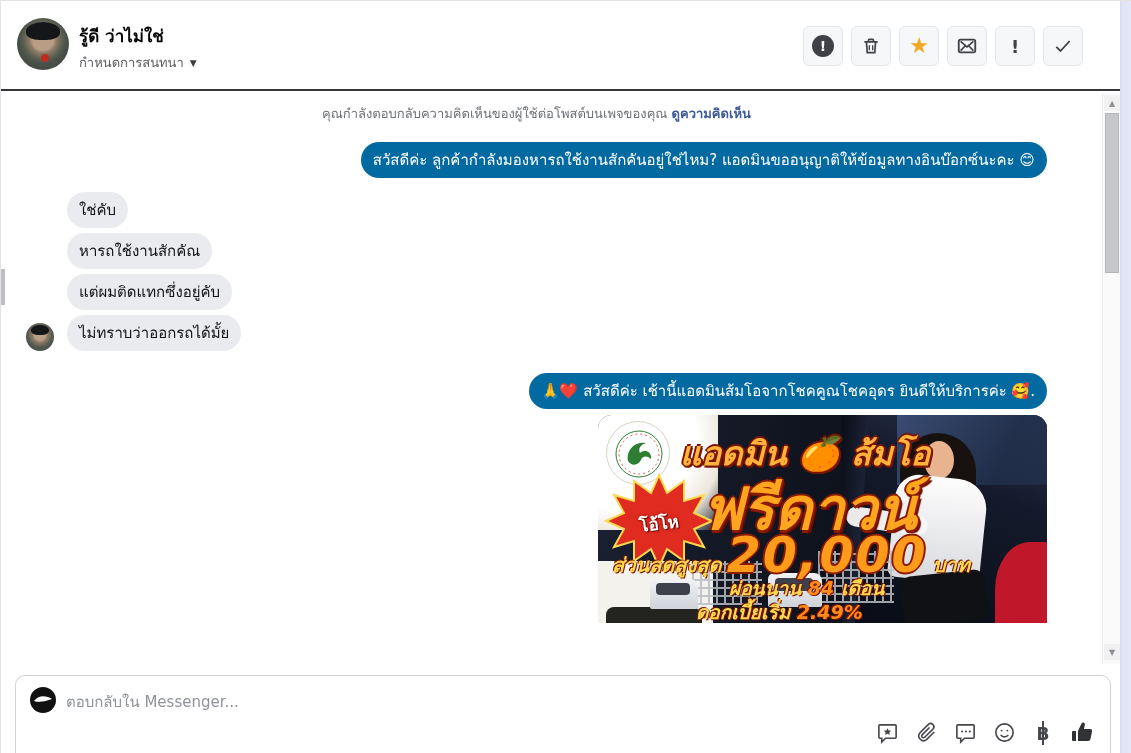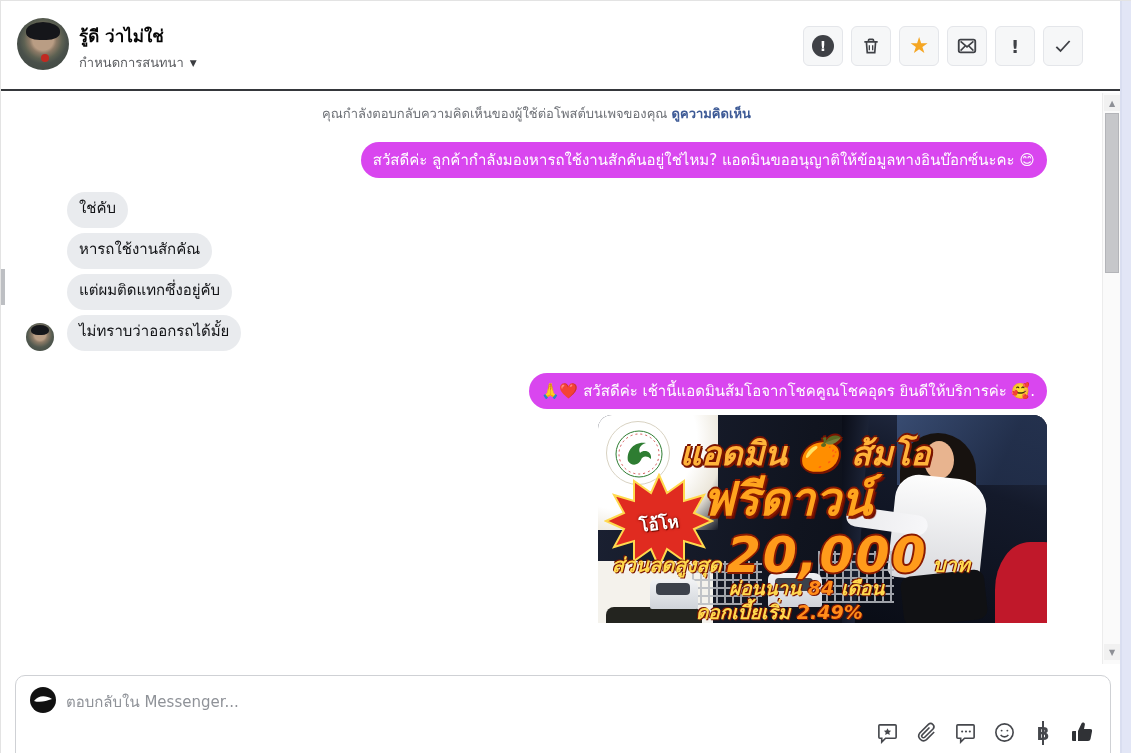--- a/index.html
+++ b/index.html
@@ -45,43 +45,43 @@
   .msg-row { display:flex; margin-top:5px; }
   .msg-row.out { justify-content:flex-end; }
   .msg-row.in { justify-content:flex-start; }
   .avatar-slot { width:28px; margin-right:13px; flex:0 0 28px; align-self:flex-end; }
   .mini-avatar { width:28px; height:28px; border-radius:50%;
             background:radial-gradient(circle at 50% 42%, #b99d84 0 26%, #8c7a66 36%, #535a50 58%, #3c443e 100%);
             position:relative; overflow:hidden; }
   .mini-avatar:before { content:""; position:absolute; left:5px; top:2px; width:18px; height:10px;
             border-radius:50% 50% 40% 40%; background:#15161a; }
   .bubble { font-size:15px; line-height:22px; padding:7px 12px; border-radius:18px; max-width:1000px; }
-  .bubble.blue { background:#d946ef; color:#fff; }
-  .bubble.gray { background:#e9ebee; color:#121316;font-family:Liberation Mono, monospace; }
+  .bubble.blue { background:#0369a1; color:#fff; }
+  .bubble.gray { background:#e9ebee; color:#121316; }
   .mt18 { margin-top:18px; } .mt14 { margin-top:14px; } .mt22 { margin-top:22px; }
 
   
   .promo-row { display:flex; justify-content:flex-end; margin-top:6px; }
   .promo { position:relative; width:449px; height:208px; border-radius:14px 14px 0 0; overflow:hidden;
            background:linear-gradient(100deg,#1b2133 0%,#10141f 45%,#070a12 100%); cursor:pointer; }
   .promo-white-tl { position:absolute; left:0; top:0; width:120px; height:115px;
            background:radial-gradient(ellipse at 20% 20%, #ffffff 0 55%, #ece7db 75%, rgba(236,231,219,0)); }
   .promo-white-bl { position:absolute; left:0; bottom:0; width:115px; height:62px; background:#f4f2ec; }
   .promo-car-sil { position:absolute; left:8px; bottom:0px; width:96px; height:16px; border-radius:8px 10px 0 0;
            background:#23241f; }
   .promo-logo { position:absolute; left:8px; top:6px; width:64px; height:64px; border-radius:50%;
            background:#fff; border:1px solid #d8d2c2; }
   .promo-logo svg { position:absolute; left:7px; top:7px; }
   .promo-title { position:absolute; left:82px; top:12px; font-size:33px; font-weight:bold; font-style:italic;
            color:#ffb33a; text-shadow:-2px 0 #7a1400, 2px 0 #7a1400, 0 -2px #7a1400, 0 2px #7a1400, 2px 2px #7a1400;
            white-space:nowrap; }
   .promo-burst { position:absolute; left:6px; top:58px; width:110px; height:96px; }
   .promo-burst .burst-label { position:absolute; left:50%; top:52%; transform:translate(-50%,-50%) rotate(-7deg);
            font-size:17px; font-weight:bold; color:#fff; text-shadow:0 0 3px #7a0c00, 1px 1px 0 #7a0c00; }
-  .promo-headline { position:absolute; left:104px; top:47px; font-size:46px; font-weight:bold; font-style:italic;
+  .promo-headline { position:absolute; left:104px; top:47px; font-size:58px; font-weight:bold; font-style:italic;
            color:#ffa51e; text-shadow:-2px 0 #8a1a00, 2px 0 #8a1a00, 0 -2px #8a1a00, 0 3px #8a1a00, 3px 3px 1px #6d0d00;
            white-space:nowrap; }
   .promo-disc { position:absolute; left:14px; top:112px; white-space:nowrap; }
   .promo-disc .lbl { font-size:20px; font-weight:bold; font-style:italic; color:#ffd94e;
            text-shadow:1px 1px 0 #7a1400, -1px -1px 0 #7a1400; }
   .promo-disc .val { font-size:49px; font-weight:bold; font-style:italic; color:#ff9b1b; letter-spacing:2px;
            text-shadow:-2px 0 #8a1a00, 2px 0 #8a1a00, 0 -2px #8a1a00, 0 2px #8a1a00; }
   .promo-disc .unit { font-size:20px; font-weight:bold; font-style:italic; color:#ffd94e;
            text-shadow:1px 1px 0 #7a1400, -1px -1px 0 #7a1400; }
   .promo-line2 { position:absolute; left:98px; top:158px; font-size:19px; font-weight:bold; font-style:italic;

